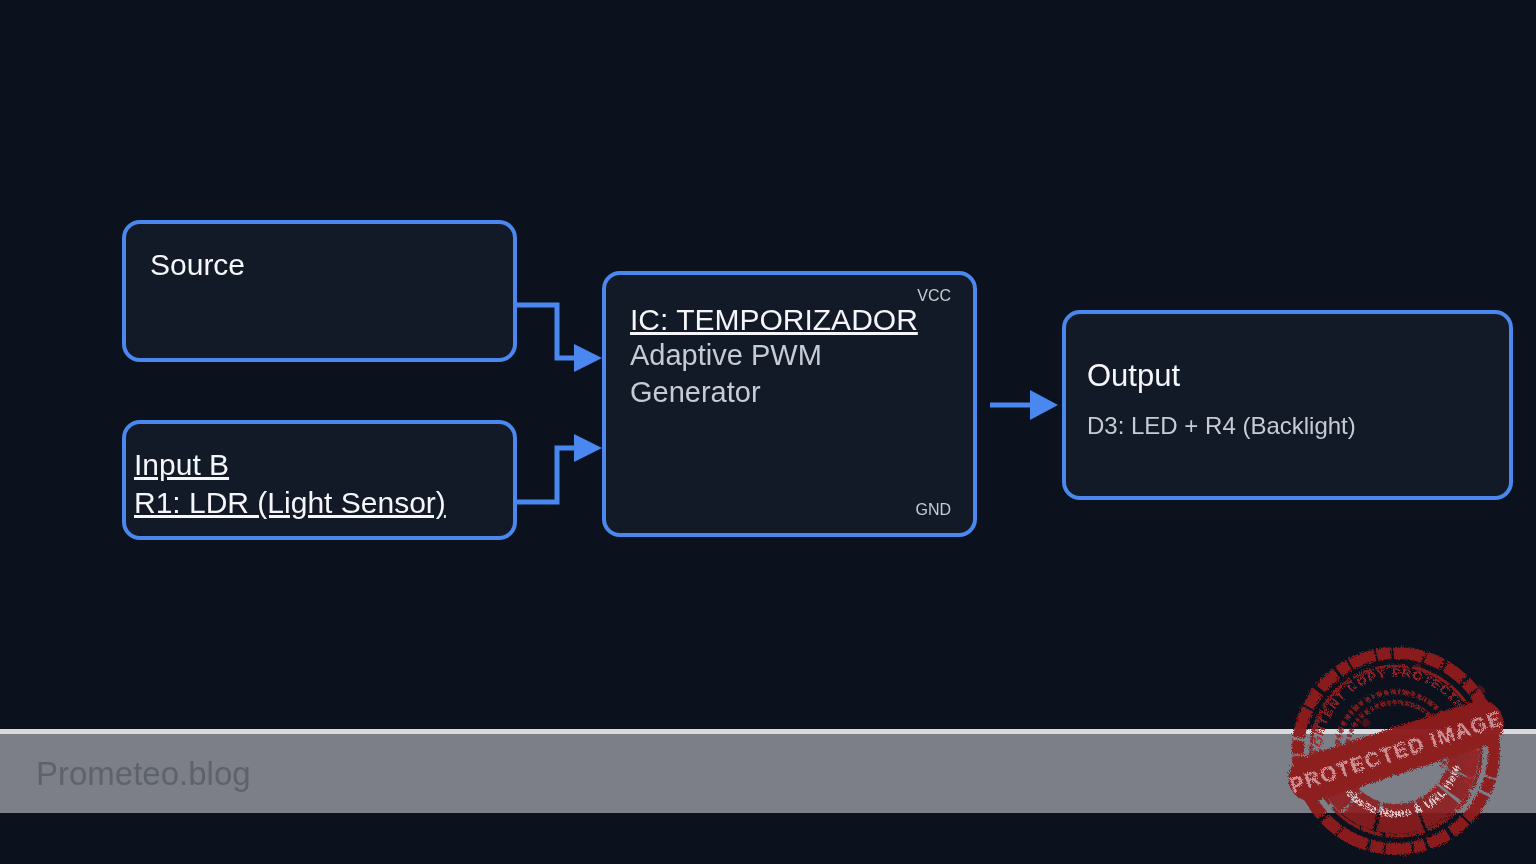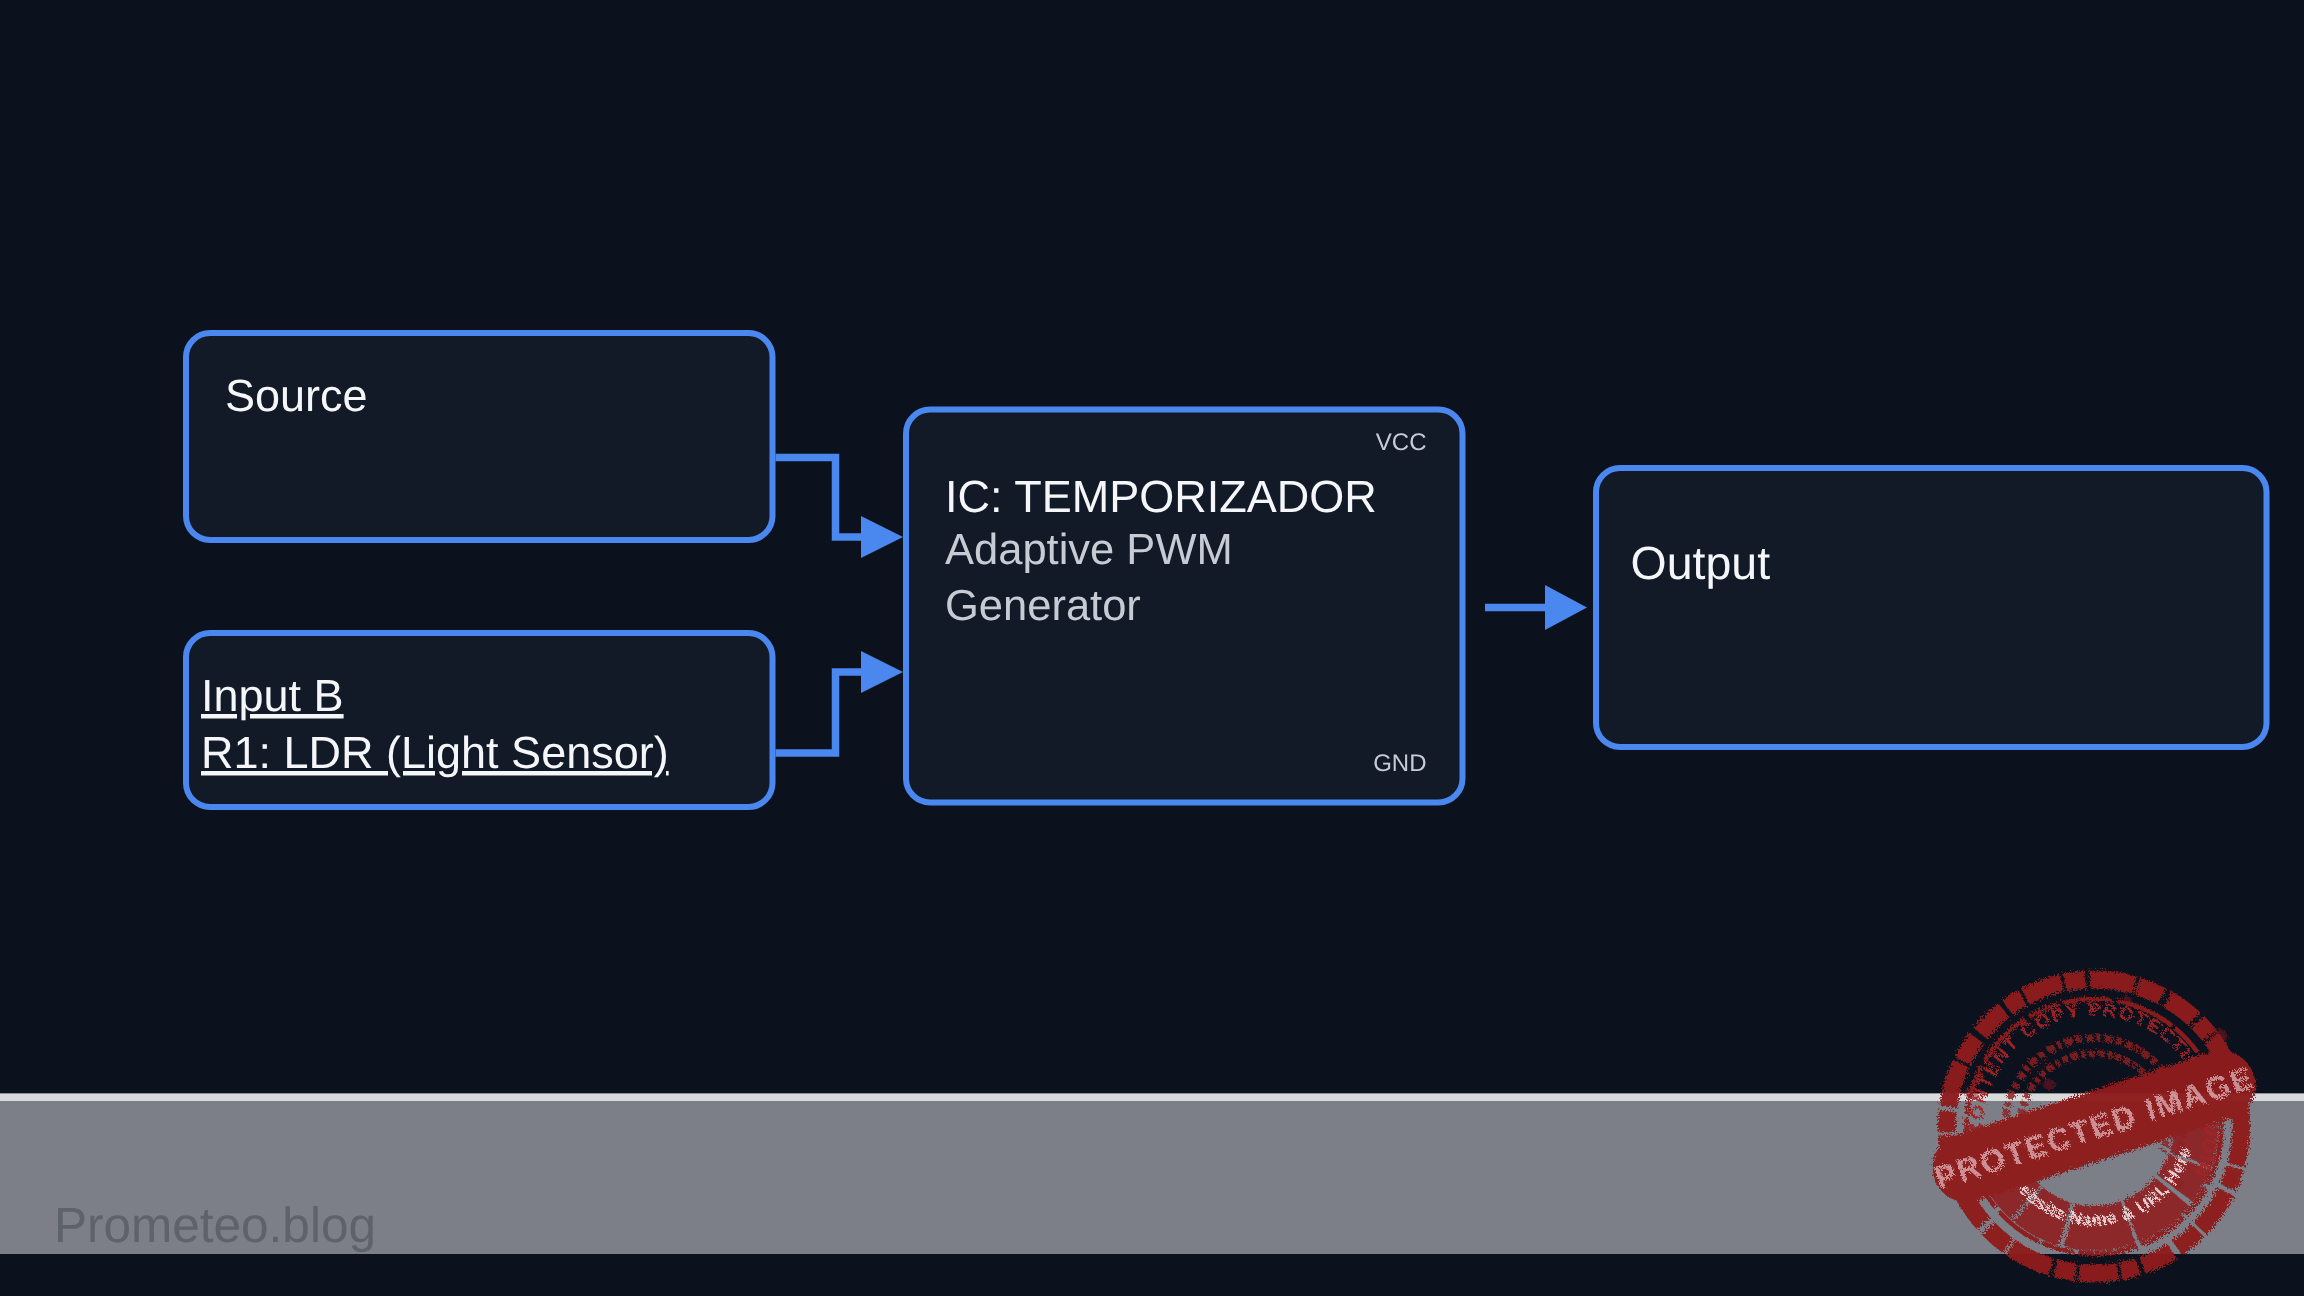--- a/index.html
+++ b/index.html
@@ -34,32 +34,32 @@
   }
   .node-source{left:122px;top:220px;width:395px;height:142px;padding:22px 24px;}
   .node-input{left:122px;top:420px;width:395px;height:120px;padding:22px 8px;text-decoration:underline;}
   .node-ic{left:602px;top:271px;width:375px;height:266px;padding:20px 24px;}
   .node-output{left:1062px;top:310px;width:451px;height:190px;padding:24px 21px;}
   .title-line{font-size:30px;line-height:38px;color:var(--text-primary);}
   .node-note{margin-top:22px;font-size:22px;color:var(--text-muted);}
   .pin{position:absolute;right:22px;font-size:16px;color:var(--text-secondary);}
   .pin-top{top:12px;}
   .pin-bottom{bottom:14px;}
-  .ic-title{margin-top:20px;font-size:30px;color:var(--text-primary);}
+  .ic-title{margin-top:8px;font-size:30px;color:var(--text-primary);text-decoration:underline;}
   .ic-subtitle{font-size:29px;line-height:37px;color:var(--text-secondary);max-width:260px;}
   .output-title{margin-top:20px;font-size:31px;color:var(--text-primary);}
   .output-subtitle{margin-top:18px;font-size:24px;color:var(--text-secondary);}
   .connector-layer{position:absolute;left:0;top:0;width:1536px;height:864px;pointer-events:none;}
   .connector-line{fill:none;stroke:var(--accent-blue);stroke-width:5px;}
   .arrowhead{fill:var(--accent-blue);}
   .footer-bar{
-    position:absolute;left:0;top:729px;width:1536px;height:107px;
+    position:absolute;left:0;top:729px;width:1536px;height:84px;
     background:var(--footer-bar);
     border-top:5px solid var(--footer-strip);
-    display:flex;align-items:flex-end;
+    display:flex;align-items:center;
   }
   .footer-brand{padding-left:36px;font-size:33px;color:var(--footer-text);}
   .stamp-layer{position:absolute;left:1256px;top:611px;width:280px;height:280px;pointer-events:none;opacity:.97;}
   .ring-outer{fill:none;stroke:var(--stamp-red);stroke-width:12px;stroke-dasharray:26 2 14 3 30 2 18 4 22 3 12 2;}
   .ring-thin{fill:none;stroke:var(--stamp-red);stroke-width:3px;stroke-dasharray:40 3 22 2 34 3;}
   .ring-toptext{fill:var(--stamp-red-bright);font-size:12.5px;font-weight:bold;letter-spacing:1.2px;}
   .tiny-row{fill:none;stroke:var(--stamp-red);opacity:.85;}
   .tiny-row-1{stroke-width:5px;stroke-dasharray:5 2 3 2 6 2 4 3;}
   .tiny-row-2{stroke-width:4.5px;stroke-dasharray:4 2 5 2 3 2;}
   .bottom-band{fill:none;stroke:var(--stamp-red);stroke-width:30px;stroke-dasharray:34 3 20 2 28 3 40 2;opacity:.92;}
@@ -82,20 +82,21 @@
 
 <div class="node node-ic">
   <div class="pin pin-top">VCC</div>
   <div class="ic-title">IC: TEMPORIZADOR</div>
   <div class="ic-subtitle">Adaptive PWM Generator</div>
   <div class="pin pin-bottom">GND</div>
 </div>
 
 <div class="node node-output">
   <div class="output-title">Output</div>
+  <div class="output-subtitle">D3: LED + R4 (Backlight)</div>
 </div>
 
 <svg class="connector-layer" viewBox="0 0 1536 864" xmlns="http://www.w3.org/2000/svg">
   <path class="connector-line" d="M 517 305 L 557 305 L 557 358 L 574 358"></path>
   <polygon class="arrowhead" points="574,344 602,358 574,372"></polygon>
   <path class="connector-line" d="M 517 502 L 557 502 L 557 448 L 574 448"></path>
   <polygon class="arrowhead" points="574,434 602,448 574,462"></polygon>
   <path class="connector-line" d="M 990 405 L 1030 405"></path>
   <polygon class="arrowhead" points="1030,390 1058,405 1030,420"></polygon>
 </svg>

